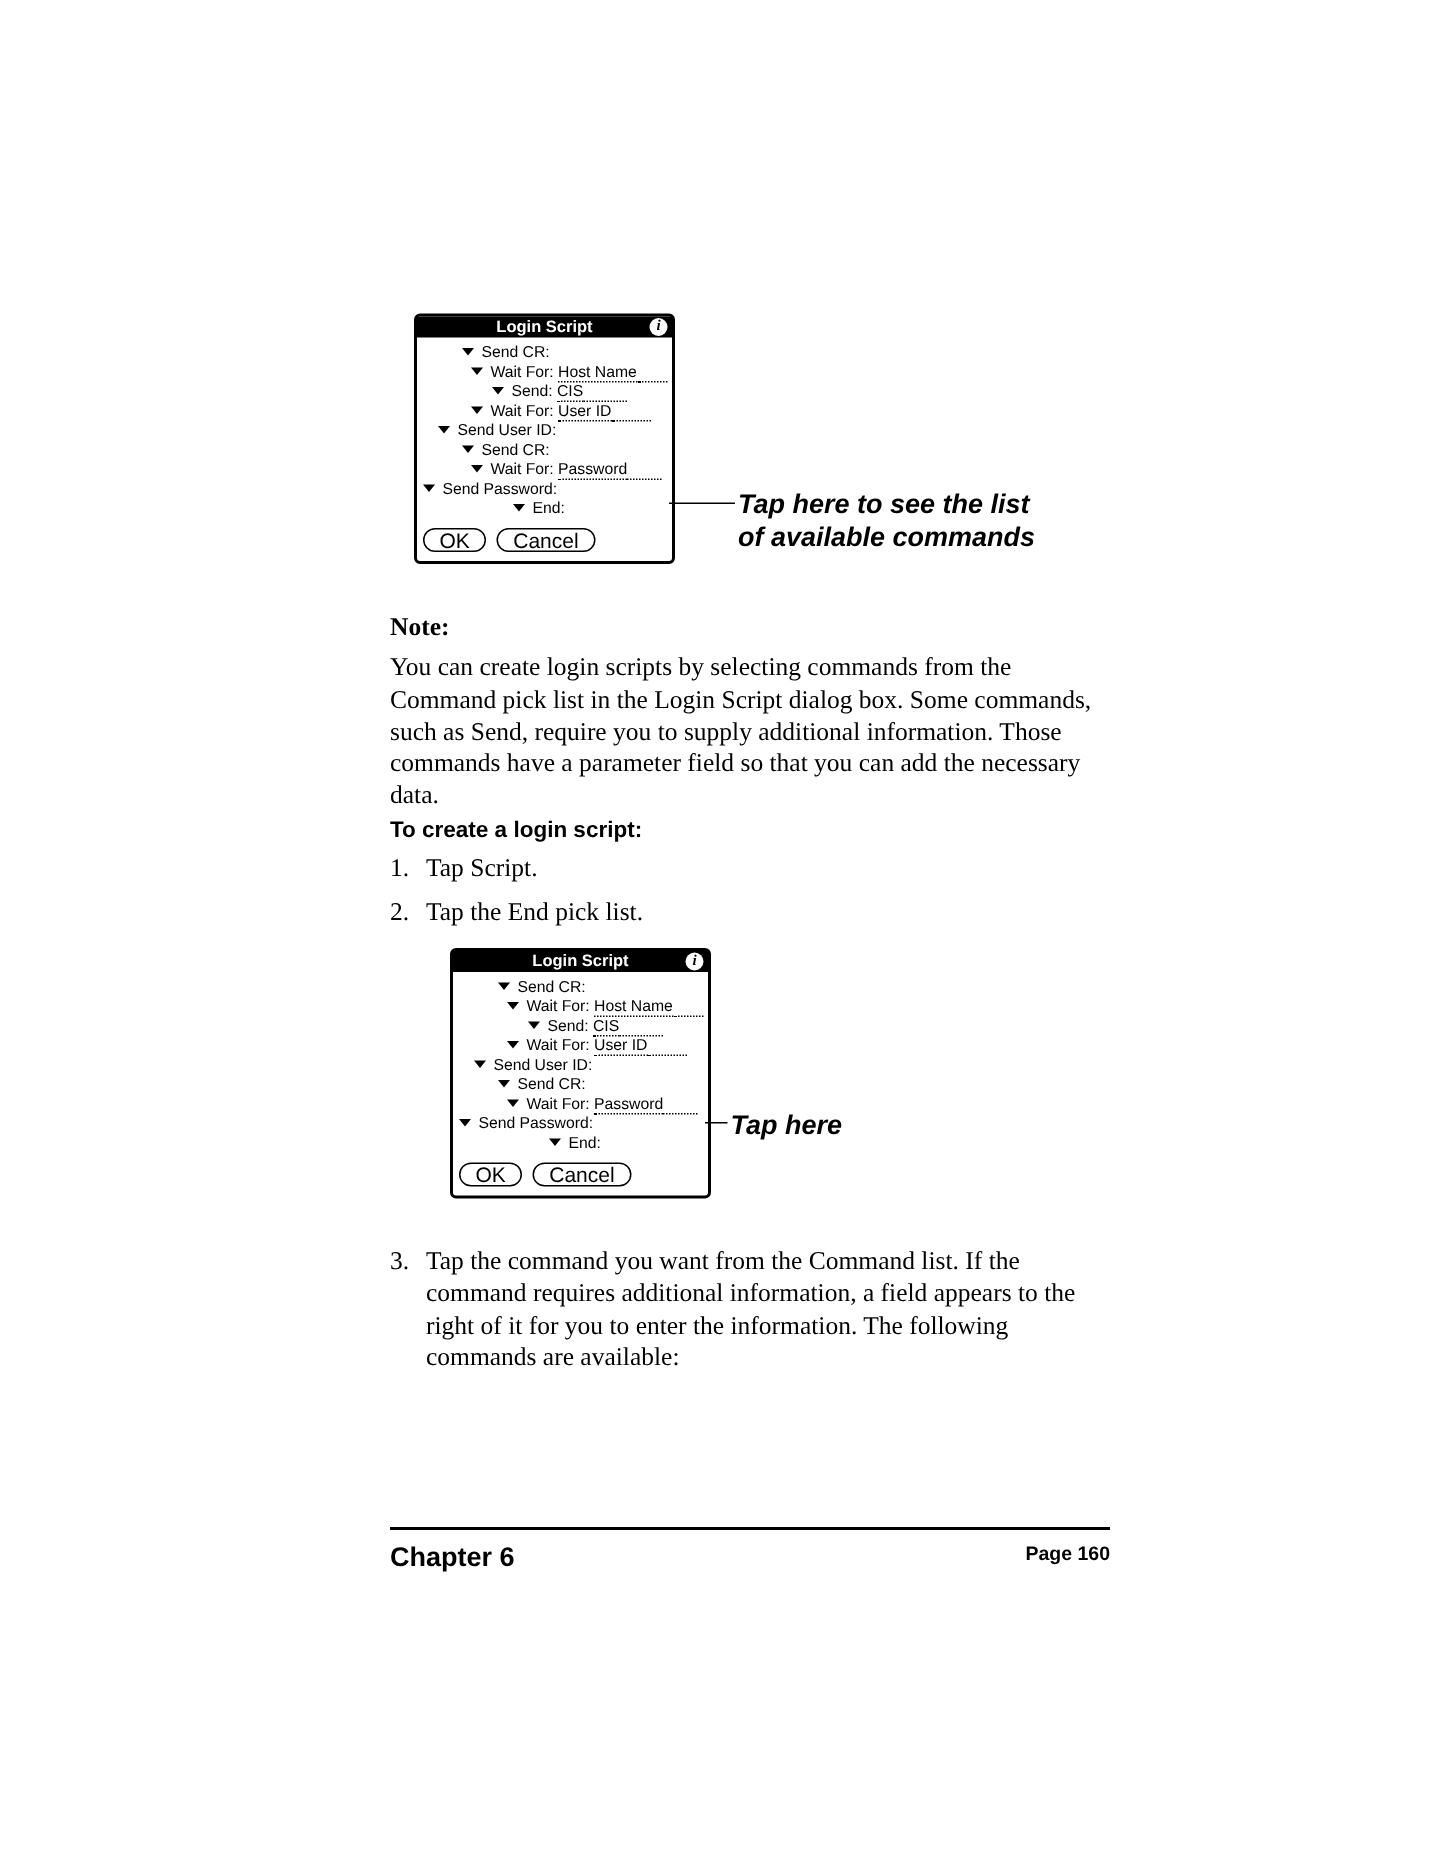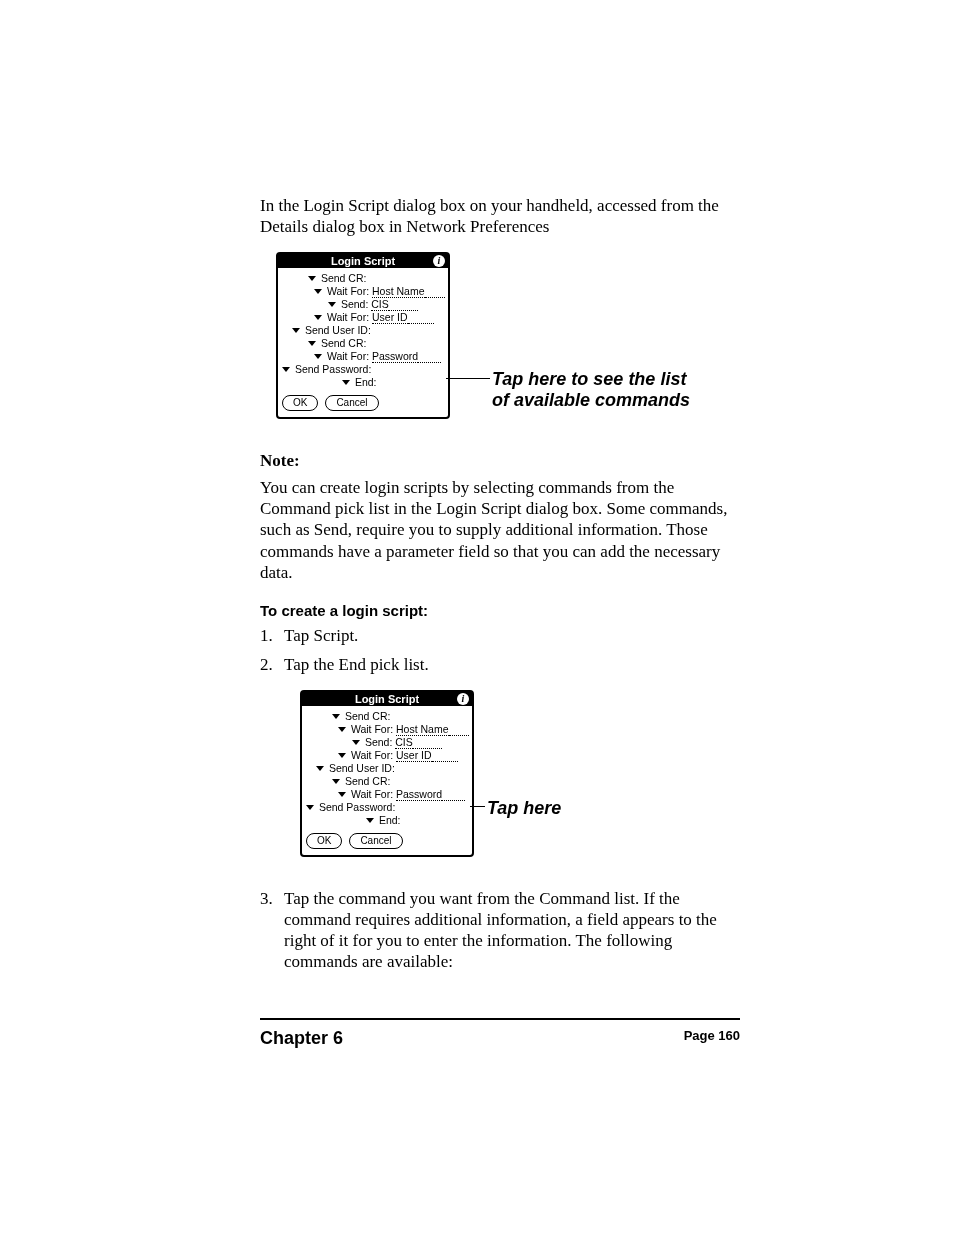--- a/index.html
+++ b/index.html
@@ -22,21 +22,21 @@
     font-family: Arial, Helvetica, sans-serif;
     font-weight: 800;
     font-size: 21px;
     margin-top: 22px;
     margin-bottom: 6px;
   }
   .bold-sans {
     font-family: Arial, Helvetica, sans-serif;
     font-weight: 800;
     font-size: 15px;
-    margin-top: 19px;
+    margin-top: 4px;
     margin-bottom: 6px;
   }
   .ol-item { margin-bottom: 8px; }
   .ol-item .num { display: inline-block; width: 24px; }
 
   
   .figure-zone { position: relative; margin-top: 14px; margin-bottom: 18px; height: 180px; }
   .callout {
     position: absolute;
     font-family: Arial, Helvetica, sans-serif;
@@ -97,21 +97,21 @@
     vertical-align: 1px;
     margin-right: 2px;
   }
   .u { text-decoration: none; border-bottom: 1.5px dotted #000; }
   .btnrow { padding: 6px 4px 0 4px; }
   .pillbtn {
     display: inline-block;
     border: 1.5px solid #000;
     border-radius: 10px;
     padding: 0 10px;
-    font-size: 10px;
+    font-size: 14px;
     line-height: 14px;
     margin-right: 4px;
   }
 
   .note-row { display: flex; margin-top: 14px; margin-bottom: 6px; font-family: Liberation Serif, serif; }
   .note-label { font-weight: bold; width: 62px; flex-shrink: 0; }
 
   
   .hr {
     position: absolute;
@@ -135,21 +135,20 @@
     font-family: Arial, Helvetica, sans-serif;
     font-weight: 800;
     font-size: 13px;
   }
 </style>
 </head>
 <body>
 
 <div class="content">
 
-  <div class="serif">In the Login Script dialog box on your handheld, accessed from the Details dialog box in Network Preferences</div>
 
   <div class="figure-zone">
     <div class="dialog" id="dlg1">
       <div class="dialog-title">
         <span>Login Script</span>
         <span class="info-badge">i</span>
       </div>
       <div class="dialog-body">
           <div class="row" style="padding-left: 26px;"><span class="tri"></span><span> Send CR: </span></div>
           <div class="row" style="padding-left: 32px;"><span class="tri"></span><span> Wait For: </span><span class="u">Host Name</span><span class="u">&nbsp;&nbsp;&nbsp;&nbsp;&nbsp;&nbsp;&nbsp;</span></div>

